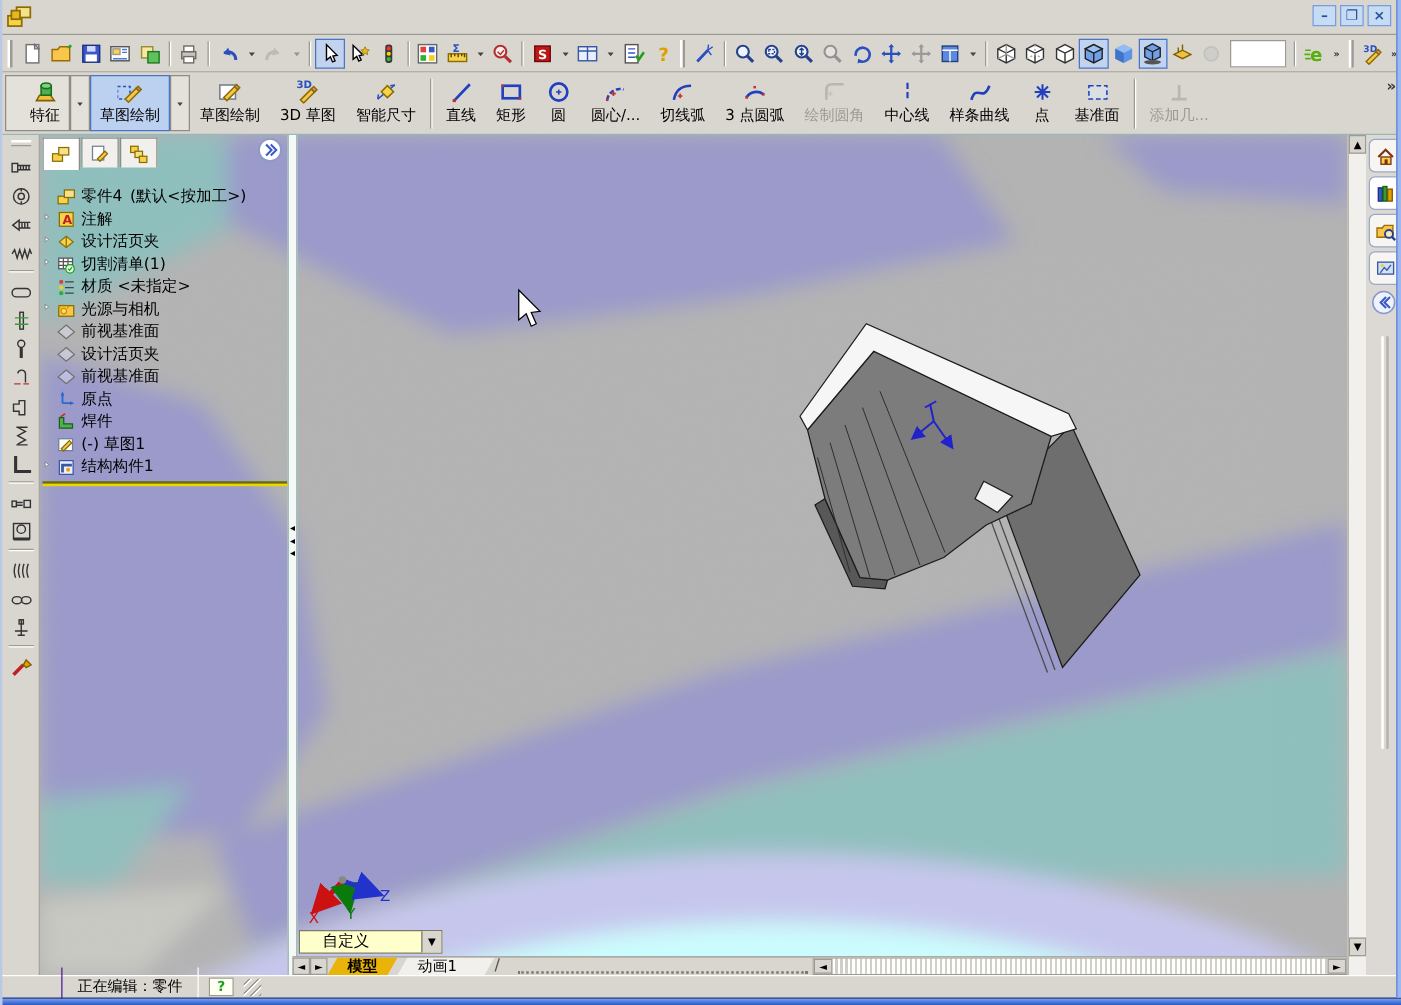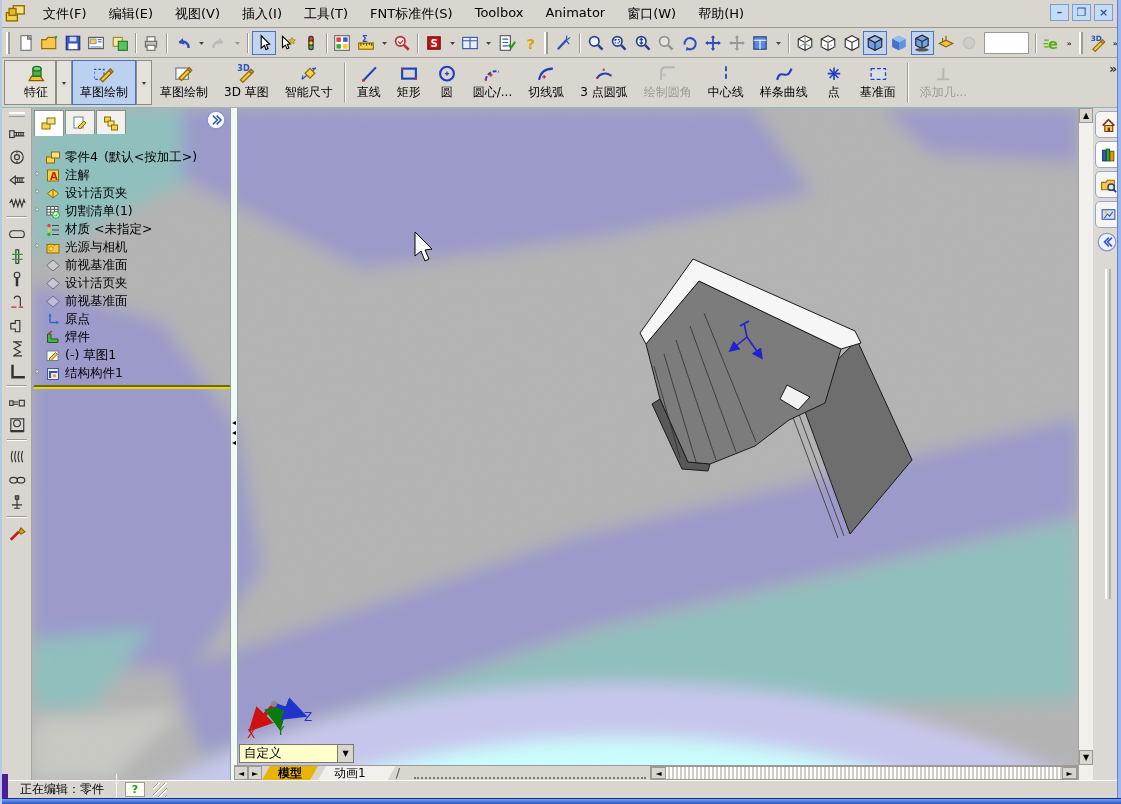--- a/index.html
+++ b/index.html
@@ -62,21 +62,21 @@
   .tree-row .lbl { font-size:12.5px; }
   .tree-root-suffix { margin-left:6px; }
   .rollback { height:0; border-top:2px solid #6b6b00; border-bottom:2px solid #e8d800; margin-top:3px; width:196px; }
   
   .vsplit { position:absolute; left:228px; top:0; width:8px; height:672px;
     background:#f4f8f6; border-left:1px solid #88aaa4; border-right:1px solid #88aaa4; }
   .vsplit .arrows { position:absolute; top:310px; left:1px; font-size:8px; line-height:10px; color:#000; }
   
   .viewcombo { position:absolute; left:237px; top:636px; width:115px; height:19px;
     background:#ffffcc; border:1px solid #7a7a66; display:flex; align-items:center; }
-  .viewcombo .txt { flex:1; padding-left:4px; font-size:12.5px; }
+  .viewcombo .txt { flex:1; padding-left:18px; font-size:12.5px; }
   .viewcombo .dd { width:16px; height:17px; background:#d9d6d0; border-left:1px solid #7a7a66;
     display:flex; align-items:center; justify-content:center; font-size:8px; }
   
   .tabbar { position:absolute; left:232px; top:657px; width:844px; height:15px;
     background:#d9d6d0; display:flex; align-items:stretch; border-top:1px solid #9d9a94; }
   .tab-nav { width:14px; display:flex; align-items:center; justify-content:center;
     background:#d9d6d0; border:1px solid #9d9a94; font-size:8px; }
   .sheet-tab { padding:0 12px; display:flex; align-items:center; font-size:12px;
     border-right:14px solid transparent; position:relative; }
   .sheet-tab.active { background:#eab308; font-weight:bold;
@@ -98,53 +98,41 @@
     border-radius:5px 0 0 5px; display:flex; align-items:center; justify-content:center; position:relative; }
   .tp-tab.active { background:#fff; }
   .tp-tab.active::after { content:""; position:absolute; right:-1px; top:1px; bottom:1px; width:3px; background:#f0a020; }
   .tp-collapse { margin:4px 0 0 4px; }
   .tp-lines { margin:14px auto 0; width:6px; height:330px;
     border-left:2px solid #fff; border-right:2px solid #b5b2ac; }
   
   .statusbar { position:absolute; left:0; top:780px; width:1121px; height:18px;
     background:#d9d6d0; border-top:1px solid #fff; display:flex; align-items:center; font-size:12px; }
   .sb-left { padding-left:5px; flex:1; }
-  .sb-cell { height:32px; border-left:6px solid #4c1d95; border-right:1px solid #fff; padding:0 12px;
-    display:flex; align-items:center; }
+  .sb-cell { height:32px; border-left:1px solid #4c1d95; border-right:1px solid #fff; padding:0 12px;
+    display:flex; align-items:center;margin-left:47px; }
   .sb-help { width:20px; height:15px; background:#fffff2; border:1px solid #9d9a94; margin:0 8px;
     display:flex; align-items:center; justify-content:center; color:#18a018; font-weight:bold; font-size:11px; }
   .sb-grip { width:14px; height:14px; margin-right:2px;
     background:repeating-linear-gradient(135deg,transparent 0 3px,#9d9a94 3px 4px,#fff 4px 5px); }
   .bottomblue { position:absolute; left:0; top:798px; width:1121px; height:6px;
     background:linear-gradient(#7aa0ea,#2a58c8); border-top:1px solid #16308a; }
   .win-rborder { position:absolute; right:0; top:0; width:4px; height:798px; background:#9db7ef; border-left:1px solid #5c83d8; }
 </style>
 </head>
 <body>
 
 <div class="window">
 
   <div class="menubar">
     <svg class="appicon" viewBox="0 0 16 16">
       <rect x="1" y="7" width="8" height="6" fill="#f7d24a" stroke="#8a6d00"></rect>
       <rect x="6" y="2" width="8" height="6" fill="#f7e08a" stroke="#8a6d00"></rect>
       <rect x="3" y="4" width="5" height="5" fill="#e8b820" stroke="#8a6d00"></rect>
     </svg>
-    <div id="menu-items" style="display:flex;">
-        <div class="menu-item">文件(F)</div>
-        <div class="menu-item">编辑(E)</div>
-        <div class="menu-item">视图(V)</div>
-        <div class="menu-item">插入(I)</div>
-        <div class="menu-item">工具(T)</div>
-        <div class="menu-item">FNT标准件(S)</div>
-        <div class="menu-item">Toolbox</div>
-        <div class="menu-item">Animator</div>
-        <div class="menu-item">窗口(W)</div>
-        <div class="menu-item">帮助(H)</div>
-      </div>
     <div class="mdi-btns">
       <div class="mdi-btn">–</div>
       <div class="mdi-btn">❐</div>
       <div class="mdi-btn">×</div>
     </div>
   </div>
 
   <div class="tb2" id="tb2">
       <div class="tb-grip"></div>
       <div class="tb-ico">

